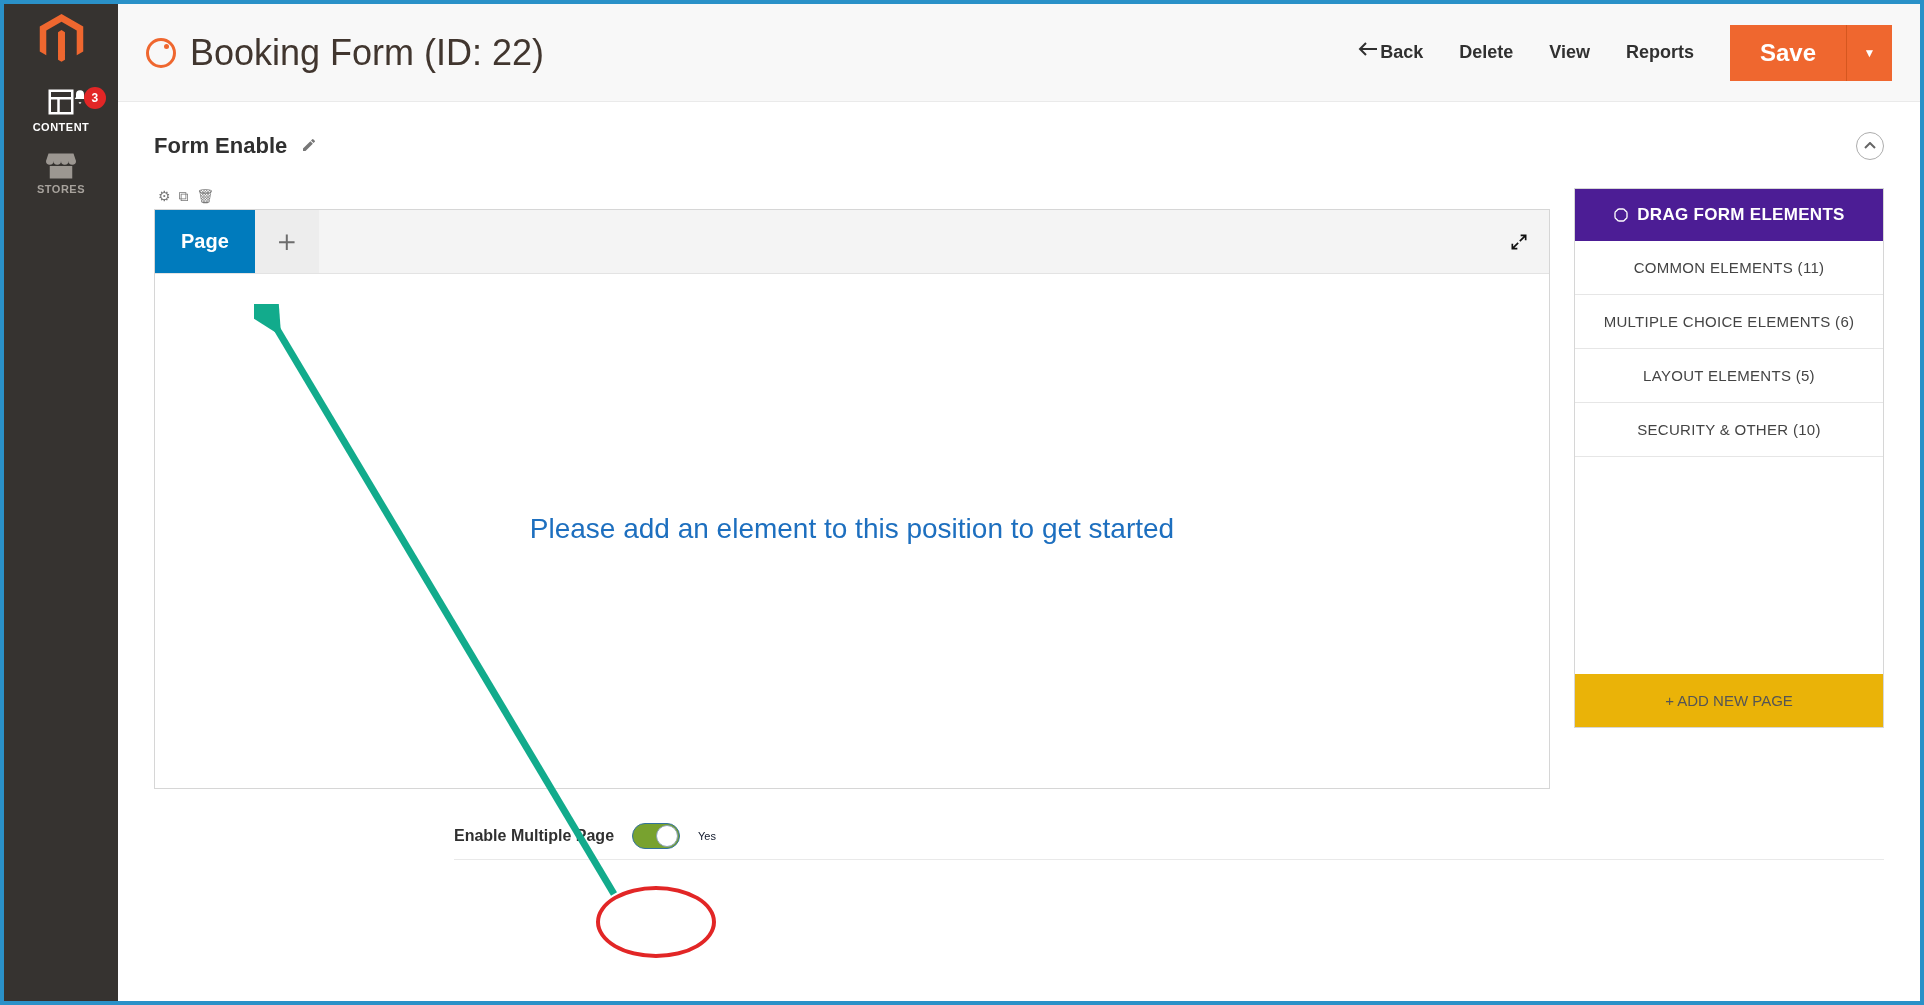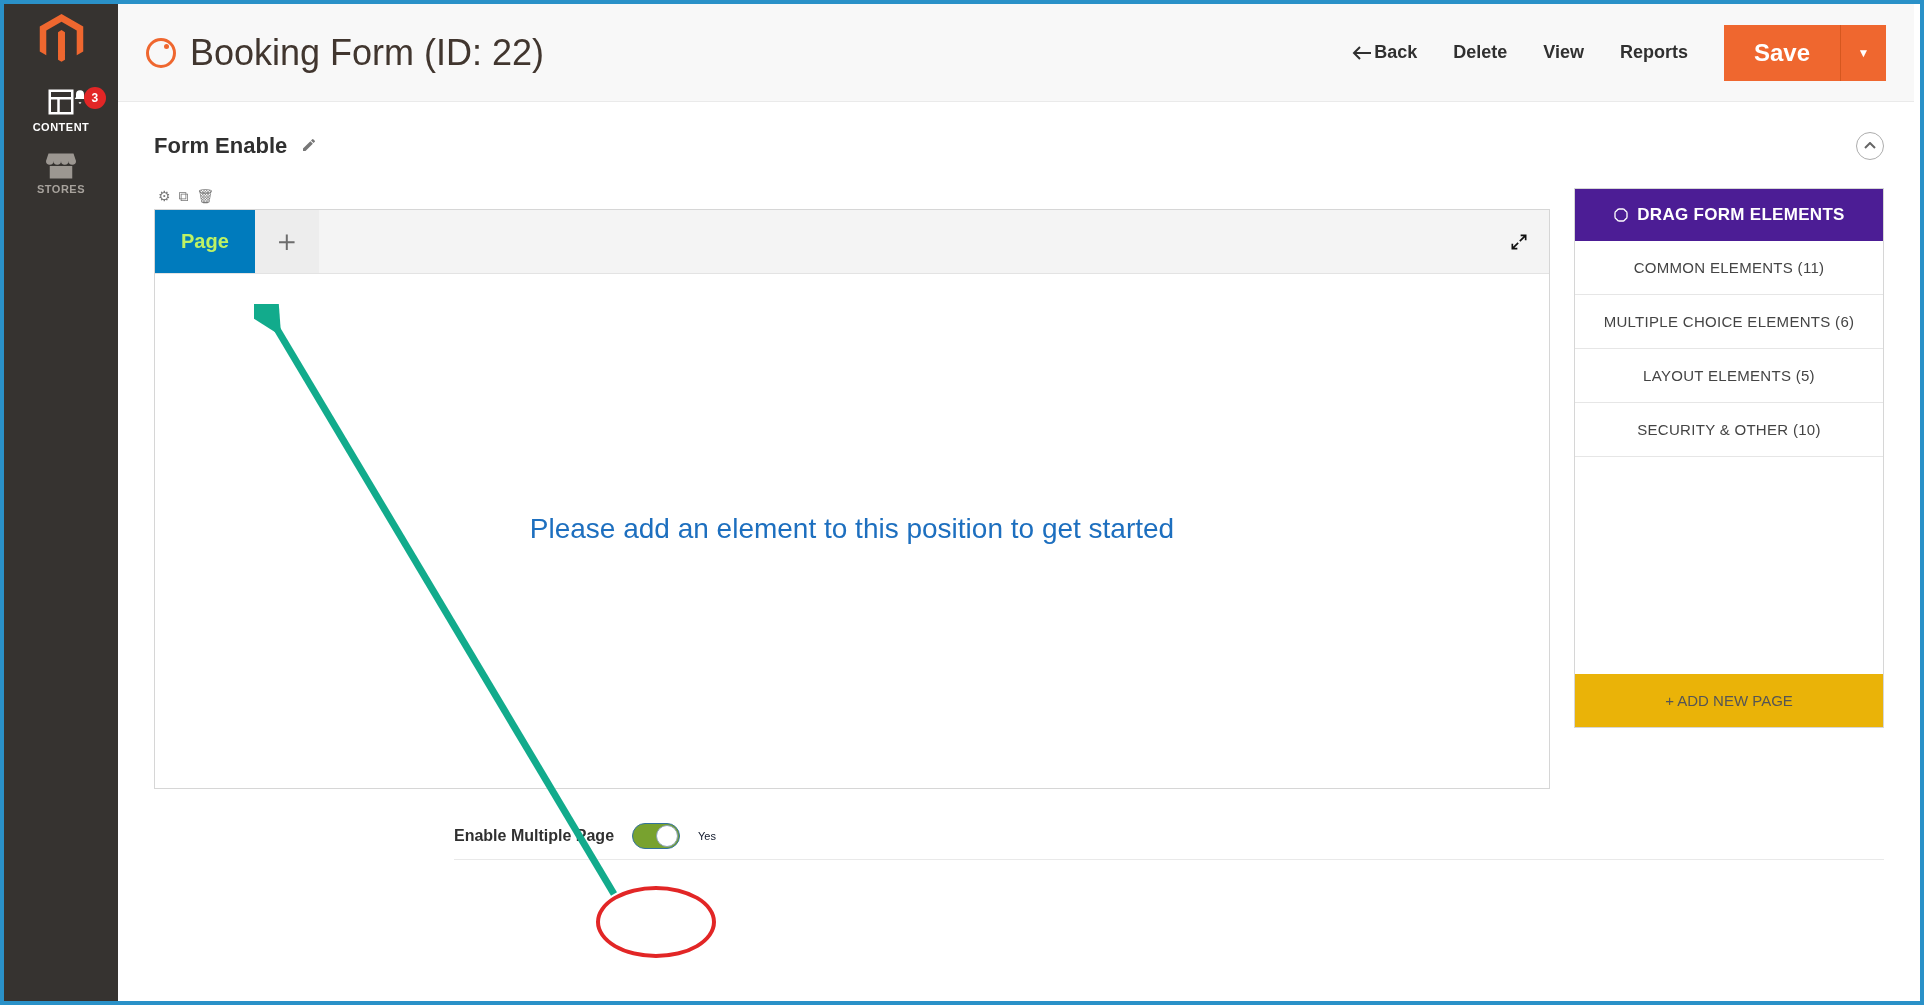--- a/index.html
+++ b/index.html
@@ -54,21 +54,21 @@
   }
   .bell {
     position:absolute;
     top:2px;
     right:30px;
     color:#fff;
   }
   
   .page-header {
     position: absolute;
-    left: 114px; right: 6px; top: 0;
+    left: 114px; right: 0; top: 0;
     height: 98px;
     background: #f8f8f8;
     border-bottom: 1px solid #eaeaea;
     display: flex; align-items: center;
     padding: 0 28px;
     justify-content: space-between;
   }
   .title-wrap { display:flex; align-items:center; gap: 14px; }
   .title-icon {
     width: 30px; height: 30px;
@@ -78,21 +78,21 @@
   }
   .title-icon::after{
     content:'';
     position:absolute;top:3px;right:4px;
     width:5px;height:5px;border-radius:50%;
     background:#ef672f;
   }
   .page-title { font-size: 36px; font-weight: 400; color: #41362f; }
   .header-actions { display:flex; align-items:center; gap: 36px; font-size: 18px; color:#303030;}
   .header-link { cursor:pointer; font-weight:600;}
-  .back-link {display:flex;align-items:center;gap:2px;}
+  .back-link {display:flex;gap:2px;}
   .save-group { display:flex; }
   .btn-save {
     background:#ef672f;color:#fff;border:none;
     padding: 14px 30px;font-size:24px;font-weight:600;cursor:pointer;
   }
   .btn-save-toggle {
     background:#ef672f;color:#fff;border:none;border-left:1px solid #d5571f;
     width:46px;cursor:pointer;font-size:12px;
   }
   
@@ -119,21 +119,21 @@
   .canvas-col {flex:1;}
   .mini-toolbar {display:flex;gap:8px;color:#7a7a7a;margin-bottom:4px;padding-left:4px;}
   .mini-toolbar span{cursor:pointer;font-size:14px;}
   .canvas {
     border:1px solid #d6d6d6;min-height:580px;background:#fff;position:relative;
   }
   .page-tabs{
     display:flex;align-items:stretch;height:64px;background:#f4f4f4;border-bottom:1px solid #e3e3e3;
   }
   .page-tab{
-    background:#007bbd;color:#bef264;display:flex;align-items:center;justify-content:center;
+    background:#007bbd;color:#ffffff;display:flex;align-items:center;justify-content:center;
     padding:0 26px;font-size:20px;font-weight:600;cursor:pointer;
   }
   .add-tab{
     width:64px;display:flex;align-items:center;justify-content:center;font-size:30px;color:#6d6d6d;font-weight:300;cursor:pointer;
     background:#ededed;
   }
   .tabs-spacer{flex:1;}
   .fullscreen{width:60px;display:flex;align-items:center;justify-content:center;color:#222;cursor:pointer;}
   .canvas-body{
     padding: 40px; min-height: 510px; display:flex;align-items:center;justify-content:center;

